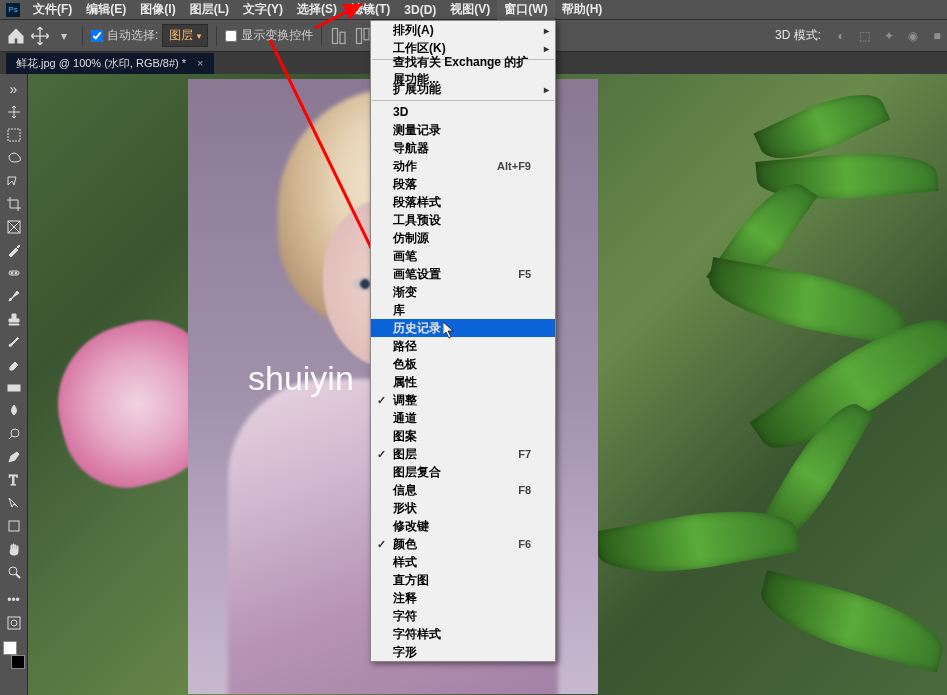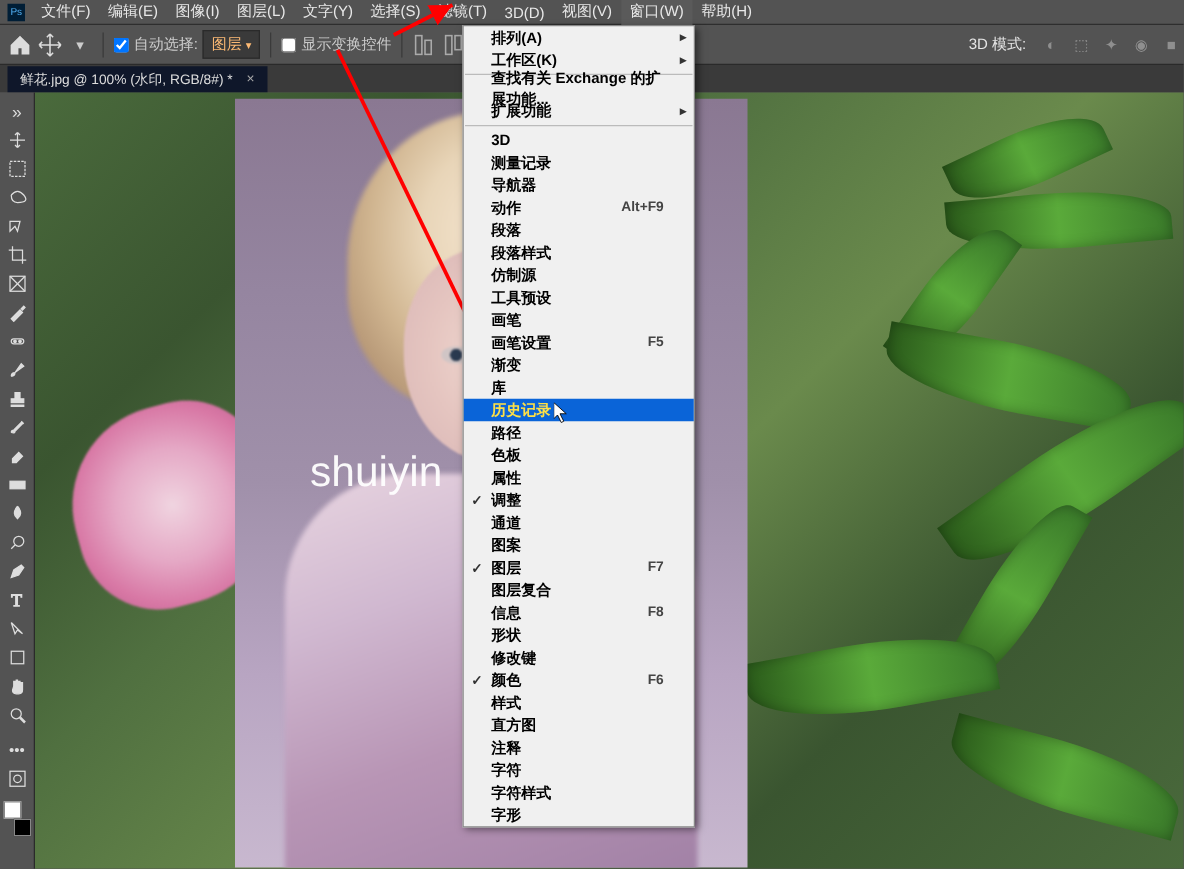--- a/index.html
+++ b/index.html
@@ -31,20 +31,21 @@
       justify-content: center;
       color: #50b0f5;
       font-size: 8px;
       font-weight: normal;
     }
     .menubar .mi {
       padding: 2px 7px;
       cursor: default;
       color: #e8e8e8;
       font-size: 12px;
+      font-weight: bold;
     }
     .menubar .mi.active {
       background: #5a5a5a;
     }
     .optbar {
       height: 32px;
       background: #535353;
       display: flex;
       align-items: center;
       padding-left: 6px;
@@ -246,21 +247,21 @@
     }
     .dropdown .row.chk::before {
       content: '✓';
       position: absolute;
       left: 6px;
       font-size: 11px;
       color: #333;
     }
     .dropdown .row.hl {
       background: #0a64d8;
-      color: #fde047;
+      color: #e5e5e5;
     }
     .dropdown .row .sc {
       margin-left: auto;
       color: #444;
       font-size: 11px;
     }
     .dropdown hr {
       border: none;
       border-top: 1px solid #bbb;
       margin: 2px 1px;
@@ -558,24 +559,24 @@
       <span>动作</span>
       <span class="sc">Alt+F9</span>
     </div>
   <div class="row">
       <span>段落</span>
     </div>
   <div class="row">
       <span>段落样式</span>
     </div>
   <div class="row">
+      <span>工具预设</span>
+    </div>
+  <div class="row">
       <span>仿制源</span>
-    </div>
-  <div class="row">
-      <span>工具预设</span>
     </div>
   <div class="row">
       <span>画笔</span>
     </div>
   <div class="row">
       <span>画笔设置</span>
       <span class="sc">F5</span>
     </div>
   <div class="row">
       <span>渐变</span>

